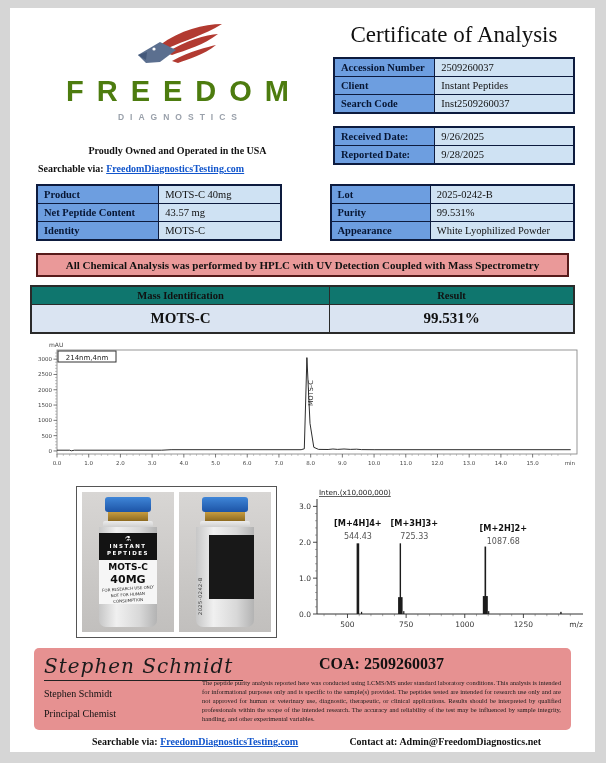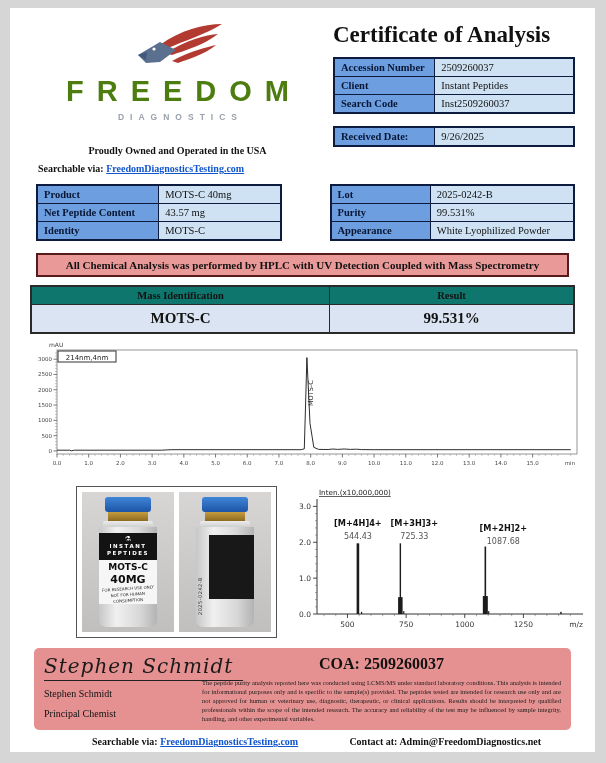--- a/index.html
+++ b/index.html
@@ -9,21 +9,21 @@
   
   .header{display:flex;}
   .header-left{width:295px;text-align:center;}
   .header-right{flex:1;padding-left:8px;}
   .eagle{display:block;margin:4px auto 0;}
   .brand-name{font-family:"Liberation Sans",sans-serif;font-weight:bold;font-size:29px;line-height:1;color:#4d7c0f;letter-spacing:13px;text-indent:13px;margin-top:3px;}
   .brand-sub{font-family:"Liberation Sans",sans-serif;font-weight:bold;font-size:8.5px;color:#9aa1ab;letter-spacing:6px;text-indent:6px;margin-top:6px;}
   .tagline{font-weight:bold;font-size:10px;margin-top:23px;}
   .searchable{font-weight:bold;font-size:10px;margin-top:7px;text-align:left;padding-left:8px;}
   .link{color:#1155cc;text-decoration:underline;cursor:pointer;}
-  .doc-title{font-size:23px;font-weight:bold;margin:4px 0 9px;}
+  .doc-title{font-size:23px;font-weight:normal;text-align:center;margin:4px 0 9px;}
   table.info{border-collapse:collapse;width:100%;border:2px solid #0d1b3e;}
   table.info td{border:1px solid #0d1b3e;font-size:10.5px;padding:3px 6px;}
   td.lbl{background:#6d9ee0;font-weight:bold;color:#071633;width:42%;}
   td.val{background:#cfe2f3;}
   .dates-gap{height:12px;}
 
   
   .product-row{display:flex;margin-top:10px;justify-content:center;}
   .pt-left{width:232px;margin-left:6px;}
   .pt-right{width:246px;margin-left:48px;border-radius:27px;}
@@ -109,20 +109,24 @@
             <td class="val">Inst2509260037</td>
           </tr>
         </tbody>
           </table>
         <div class="dates-gap"></div>
         <table class="info">
           <tbody>
               <tr>
             <td class="lbl">Received Date:</td>
             <td class="val">9/26/2025</td>
+          </tr>
+          <tr>
+            <td class="lbl">Reported Date:</td>
+            <td class="val">9/28/2025</td>
           </tr>
         </tbody>
           </table>
       </div>
     </div>
 
     <div class="product-row">
       <table class="info pt-left">
         <tbody>
             <tr>

